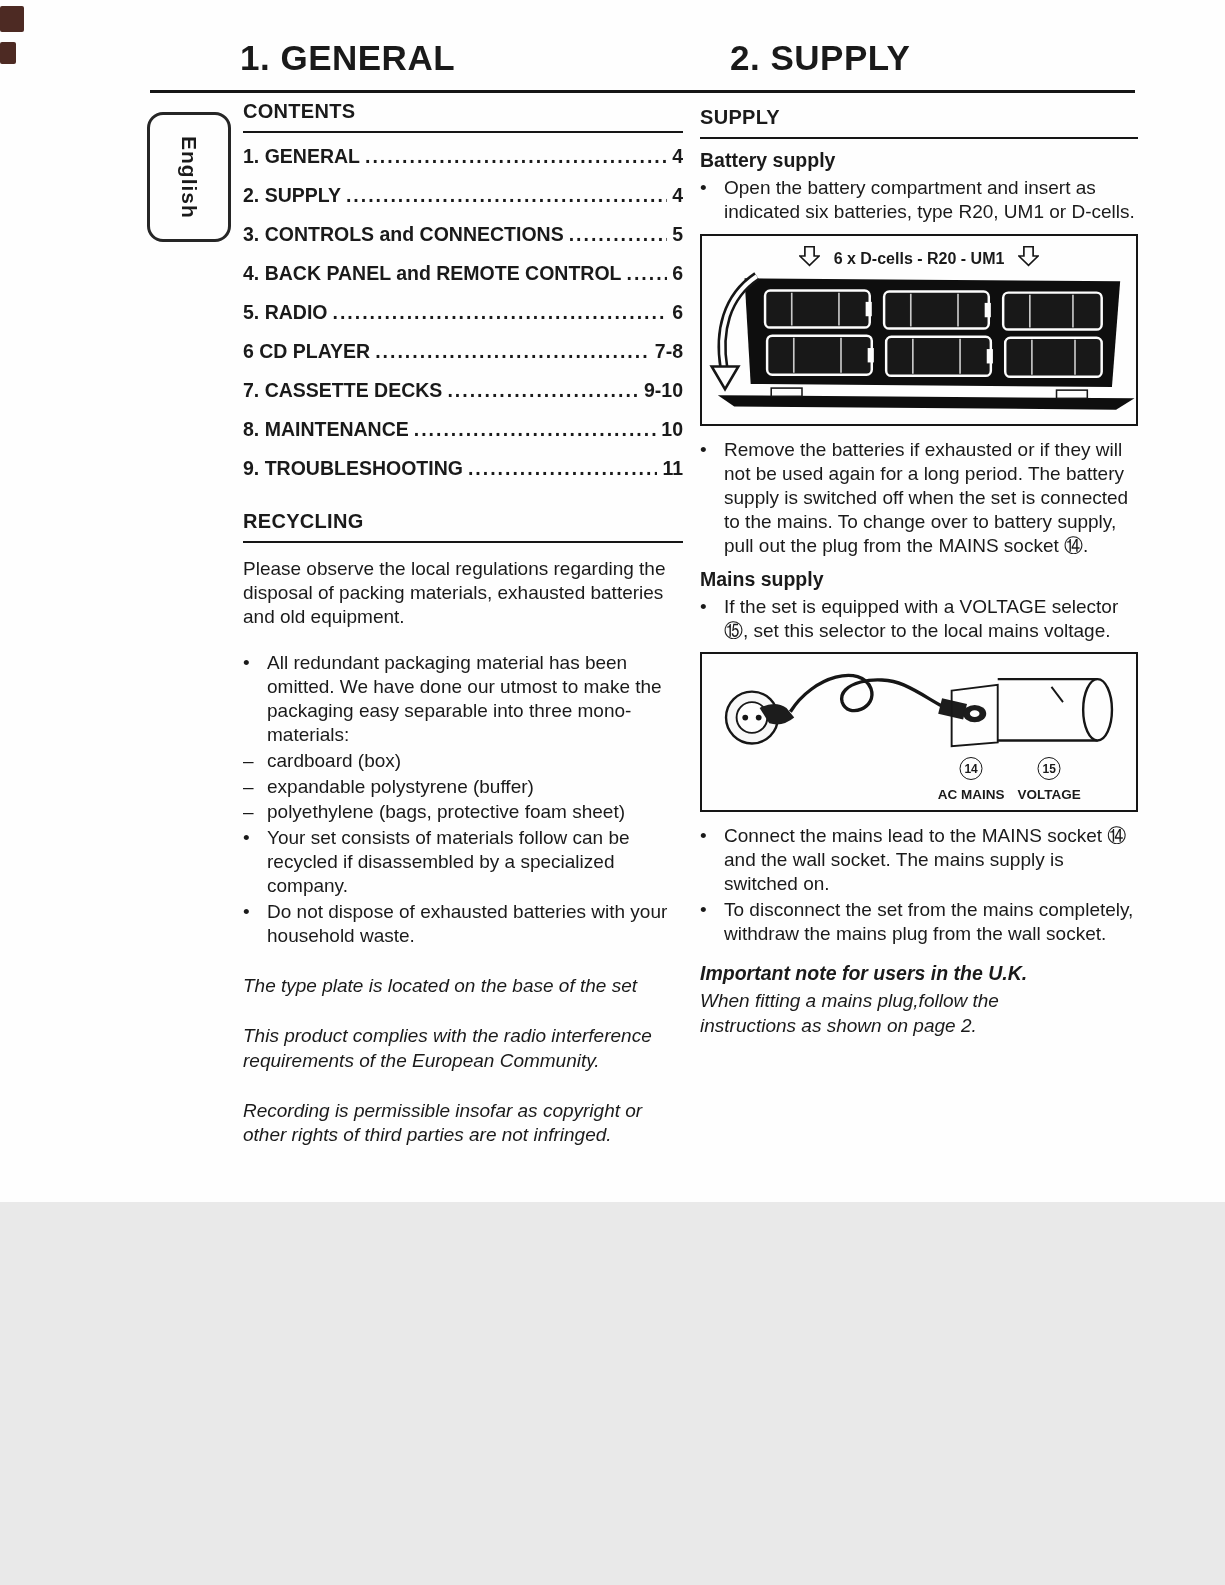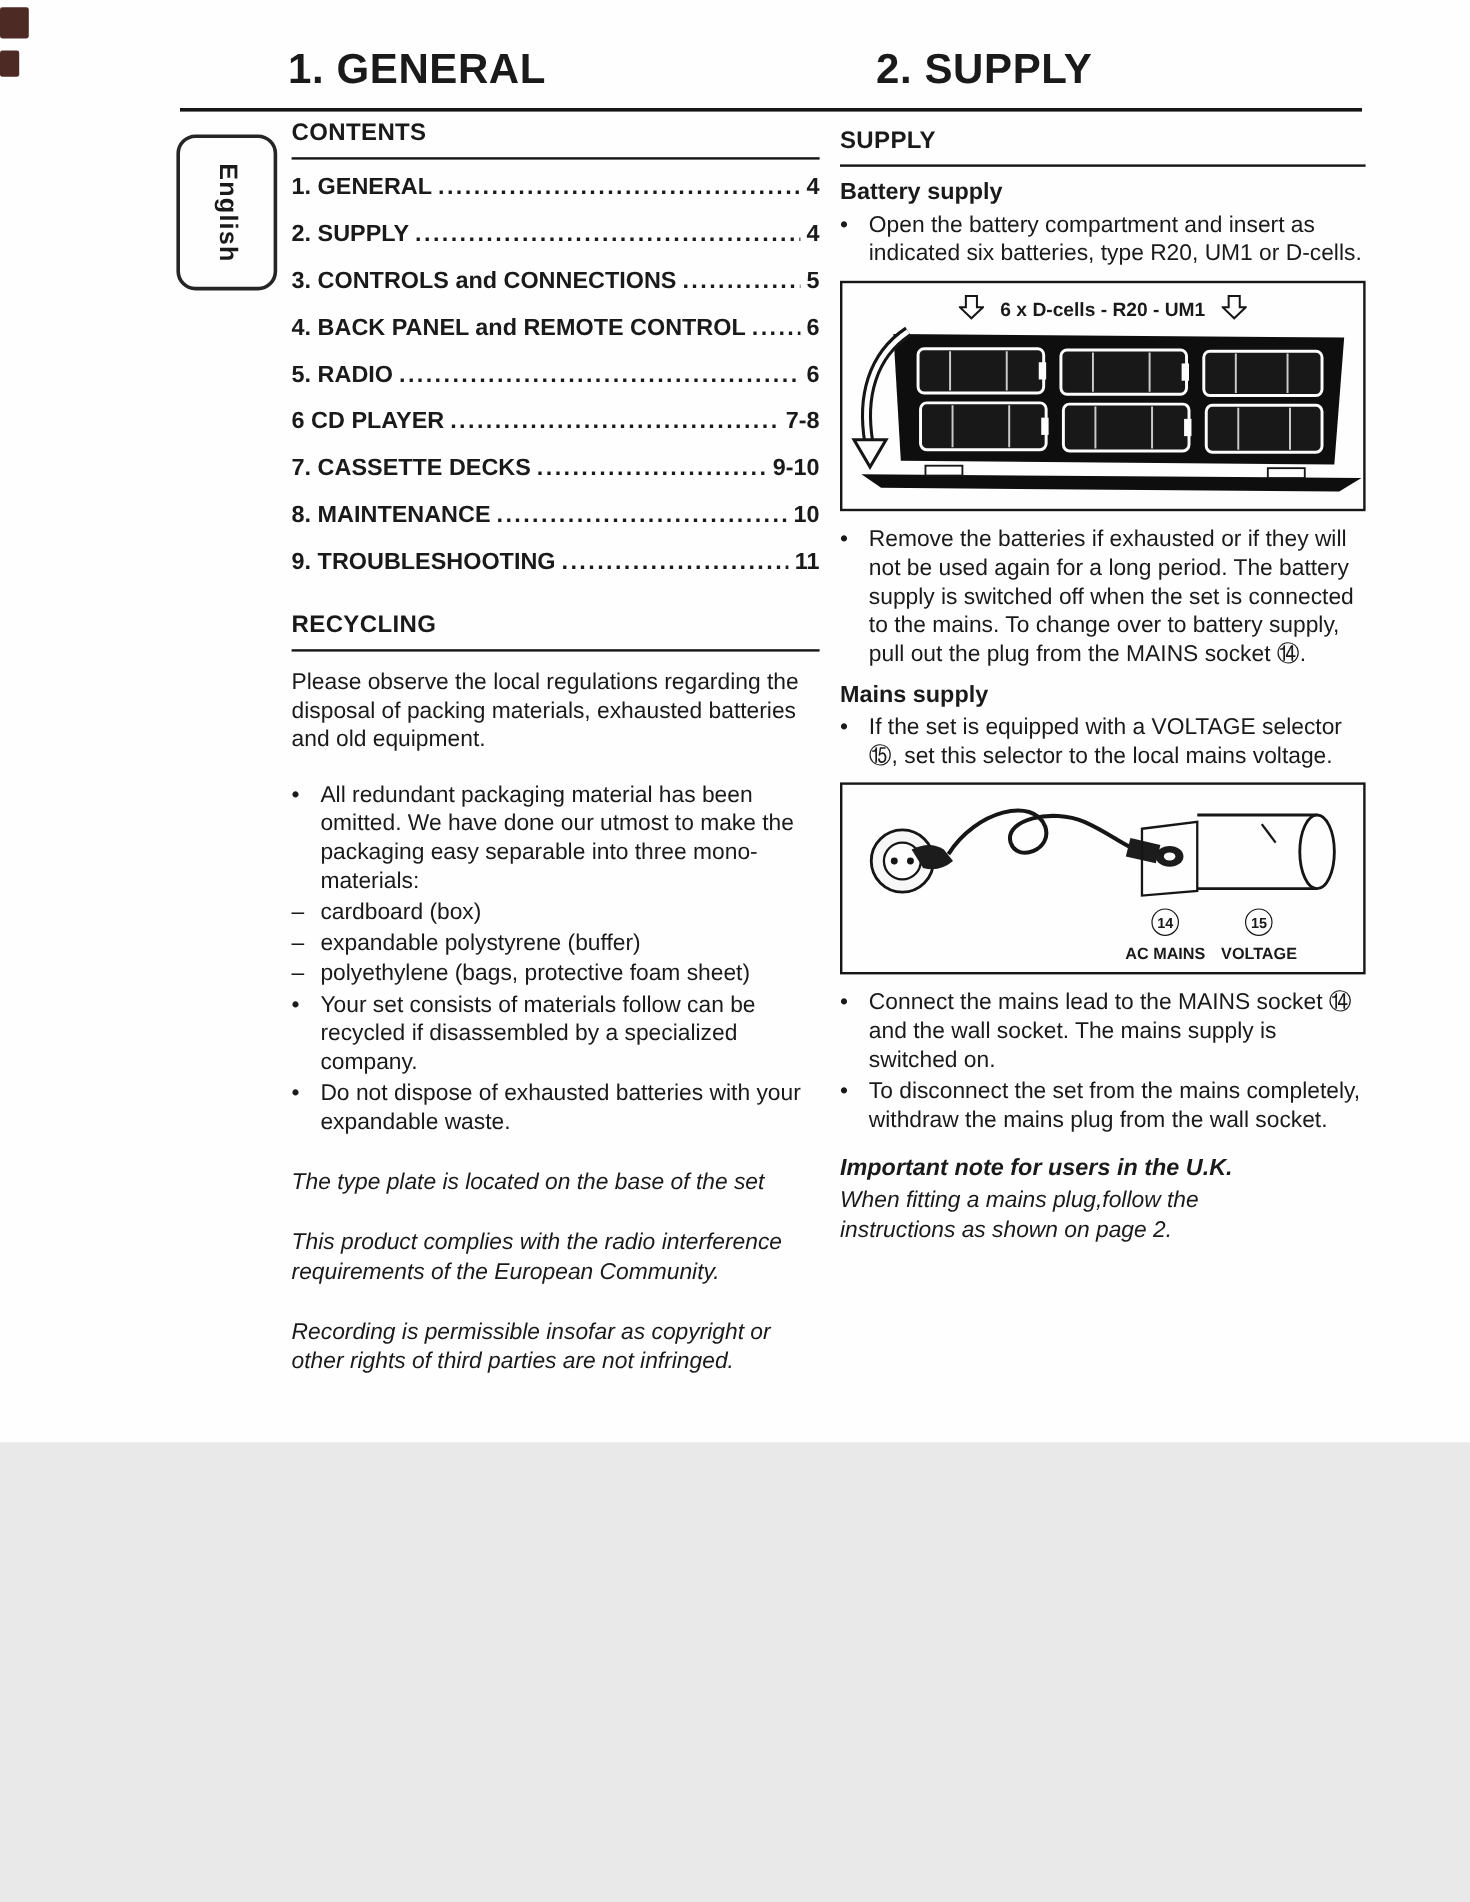--- a/index.html
+++ b/index.html
@@ -161,21 +161,21 @@
       <div class="bitem">
         <span class="marker">–</span>
         <span class="btext">polyethylene (bags, protective foam sheet)</span>
       </div>
       <div class="bitem">
         <span class="marker">•</span>
         <span class="btext">Your set consists of materials follow can be recycled if disassembled by a specialized company.</span>
       </div>
       <div class="bitem">
         <span class="marker">•</span>
-        <span class="btext">Do not dispose of exhausted batteries with your expandable waste.</span>
+        <span class="btext">Do not dispose of exhausted batteries with your household waste.</span>
       </div>
     </div>
 
     <p class="italic-note">The type plate is located on the base of the set</p>
     <p class="italic-note">This product complies with the radio interference requirements of the European Community.</p>
     <p class="italic-note">Recording is permissible insofar as copyright or other rights of third parties are not infringed.</p>
   </div>
 
   <div class="col col-right">
     <div class="sec-head">SUPPLY</div>

